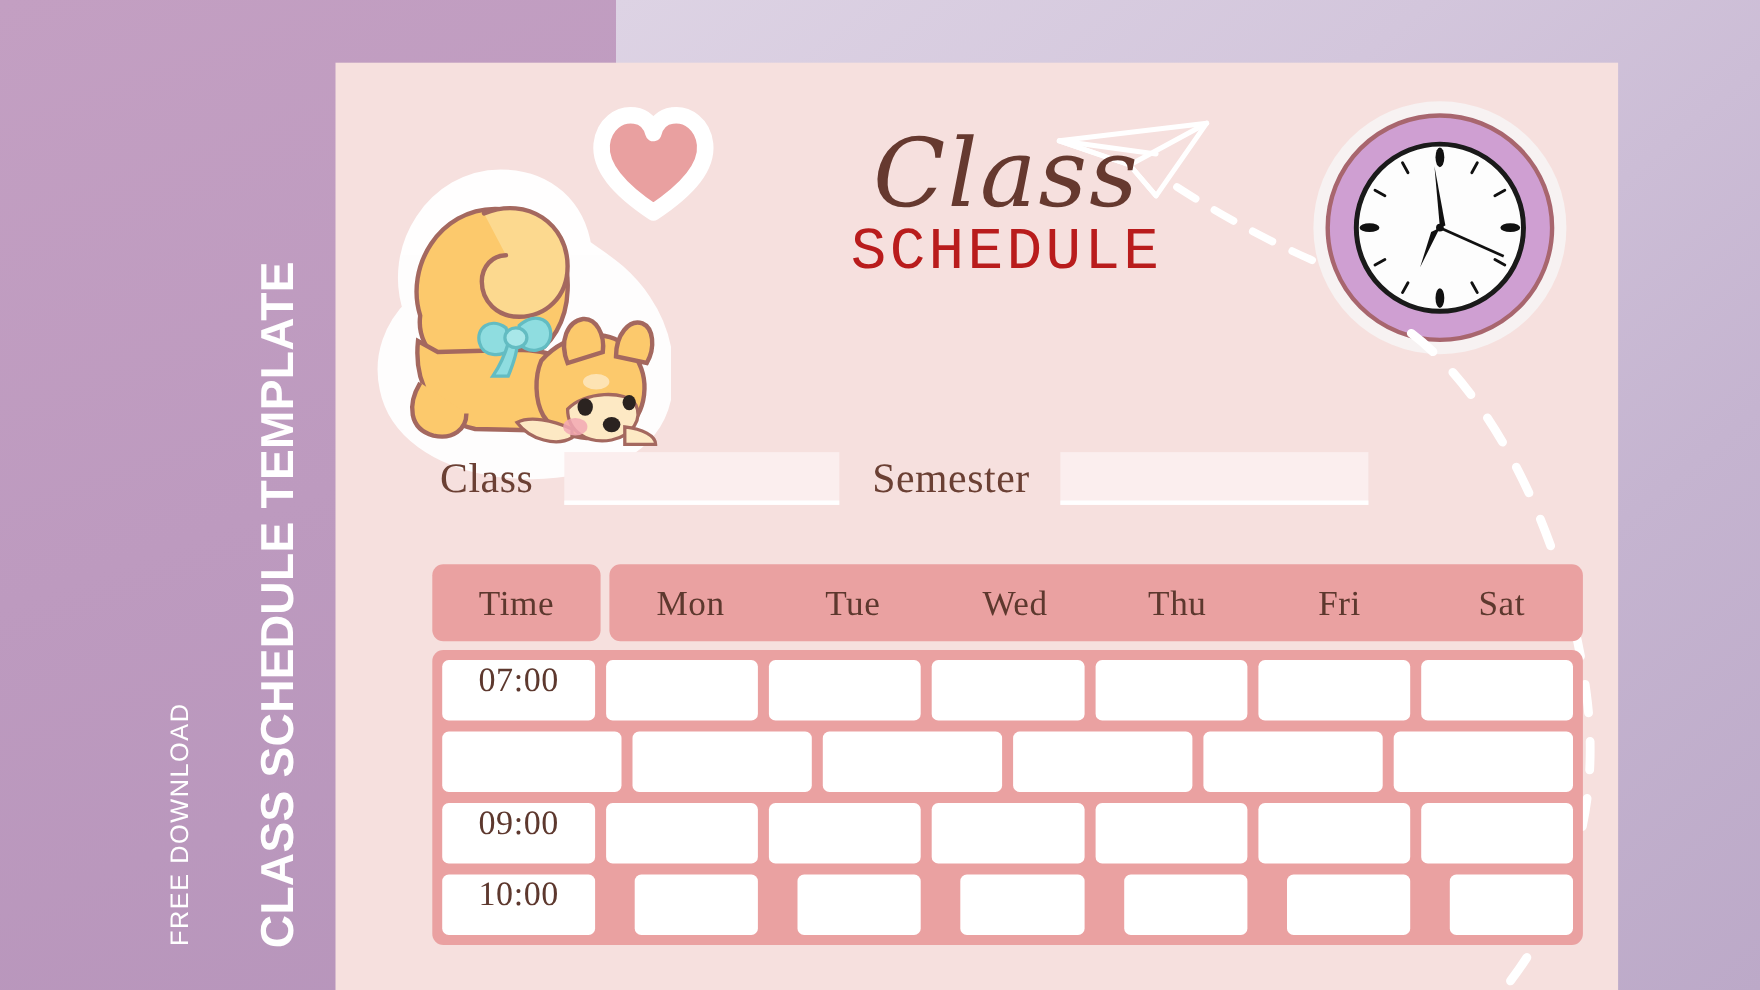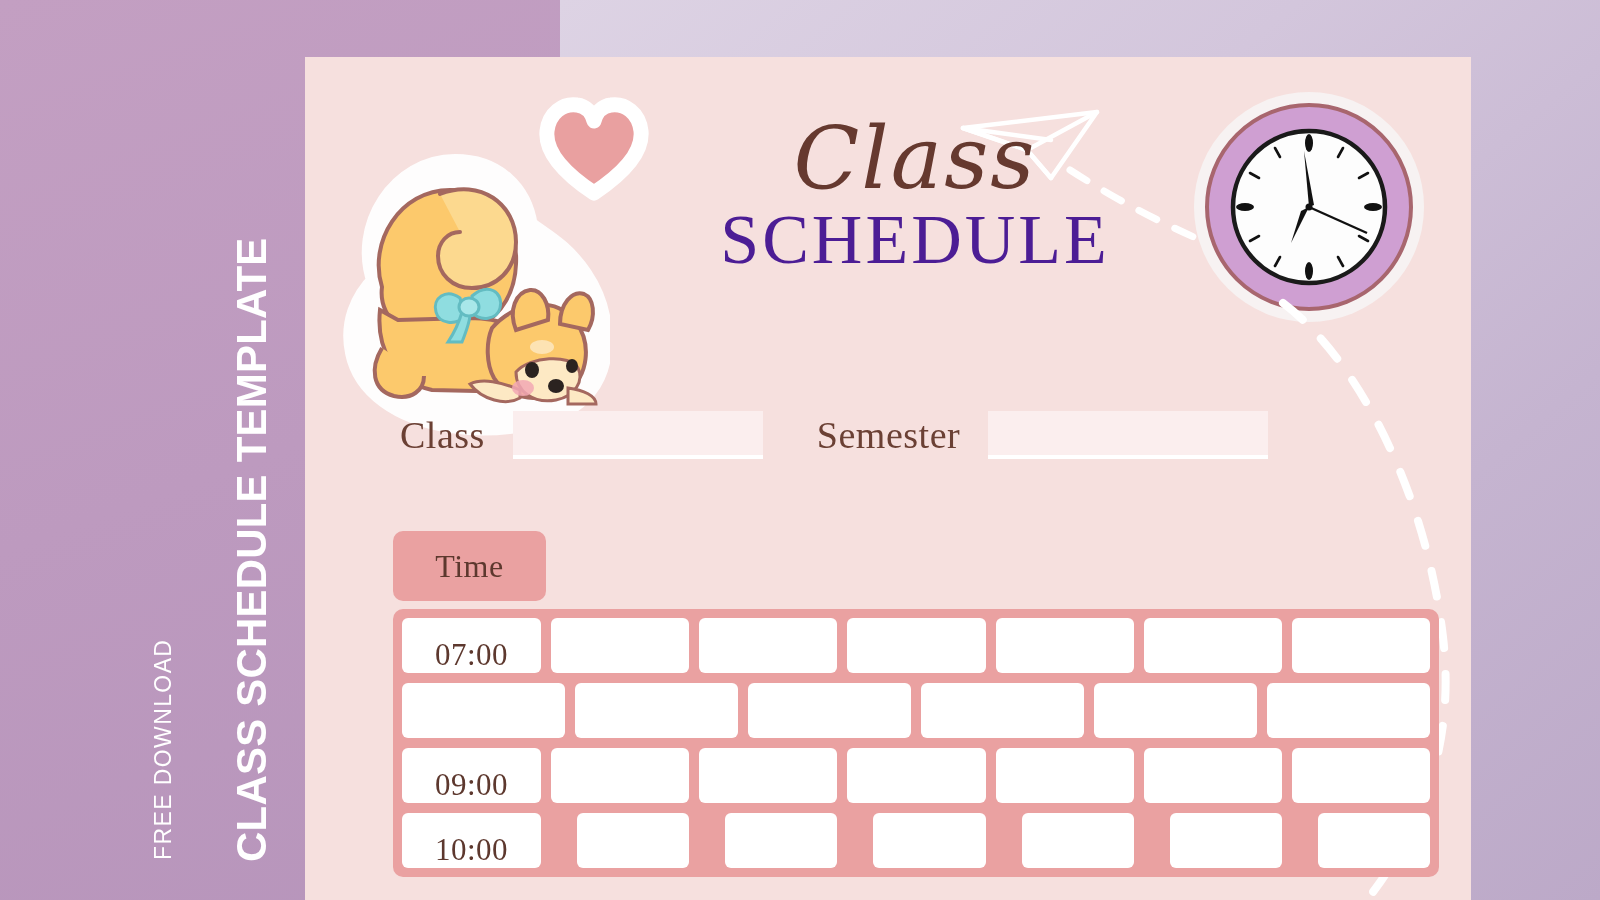--- a/index.html
+++ b/index.html
@@ -81,23 +81,23 @@
   }
   #title-script {
     font-family: "DejaVu Serif", "Liberation Serif", serif;
     font-style: italic;
     font-size: 86px;
     color: #66392f;
     line-height: 1;
     letter-spacing: 2px;
   }
   #title-main {
-    font-family: Liberation Serif, serif;
-    font-size: 70px;
-    color: #4c1d95;
+    font-family: Liberation Mono, monospace;
+    font-size: 54px;
+    color: #b91c1c;
     line-height: 1.05;
     letter-spacing: 3px;
     margin-top: 2px;
   }
 
   
   #fields {
     position: absolute;
     left: 95px; top: 348px;
     width: 1045px; height: 60px;
@@ -110,24 +110,24 @@
     letter-spacing: 0.5px;
   }
   .field-box {
     height: 44px;
     background: #fbeeee;
     border-bottom: 4px solid #ffffff;
     margin-left: 28px;
   }
   #class-box { width: 250px; }
   #semester-box { width: 280px; }
-  #semester-label { margin-left: 54px; }
-
-  
-  #table { position: absolute; left: 88px; top: 474px; width: 1046px; }
+  #semester-label { margin-left: 30px; }
+
+  
+  #table { position: absolute; left: 88px; top: 456px; width: 1046px; }
   #head-row { display: flex; gap: 8px; }
   #head-time {
     width: 153px; height: 70px;
     background: #eaa1a1;
     border-radius: 10px;
     display: flex; align-items: center; justify-content: center;
   }
   #head-days {
     flex: 1; height: 70px;
     background: #eaa1a1;
@@ -147,21 +147,21 @@
     background: #eaa1a1;
     border-radius: 10px;
     padding: 9px;
   }
   .grid-row { display: flex; gap: 10px; margin-bottom: 10px; }
   .grid-row:last-child { margin-bottom: 0; gap: 36px; }
   .time-cell {
     width: 139px; height: 55px;
     background: #ffffff;
     border-radius: 6px;
-    display: flex; align-items: flex-end; justify-content: center;
+    display: flex; align-items: flex-start; justify-content: center;
   }
   .time-text {
     font-family: "Liberation Serif", "DejaVu Serif", serif;
     font-size: 31px;
     color: #5d382e;
     letter-spacing: 0.5px;
   }
   .slot-cell {
     flex: 1; height: 55px;
     background: #ffffff;
@@ -296,20 +296,40 @@
       <span class="field-label" id="semester-label">Semester</span>
       <div class="field-box" id="semester-box" title=""></div>
     </div>
 
     <div id="table">
 
       <div id="head-row">
         <div id="head-time">
           <span class="head-text">Time</span>
         </div>
+        <div id="head-days">
+          <div class="head-day">
+            <span class="head-text">Mon</span>
+          </div>
+          <div class="head-day">
+            <span class="head-text">Tue</span>
+          </div>
+          <div class="head-day">
+            <span class="head-text">Wed</span>
+          </div>
+          <div class="head-day">
+            <span class="head-text">Thu</span>
+          </div>
+          <div class="head-day">
+            <span class="head-text">Fri</span>
+          </div>
+          <div class="head-day">
+            <span class="head-text">Sat</span>
+          </div>
+        </div>
       </div>
 
       <div id="grid">
 
         <div class="grid-row">
           <div class="time-cell">
             <span class="time-text">07:00</span>
           </div>
           <div class="slot-cell"></div>
           <div class="slot-cell"></div>

